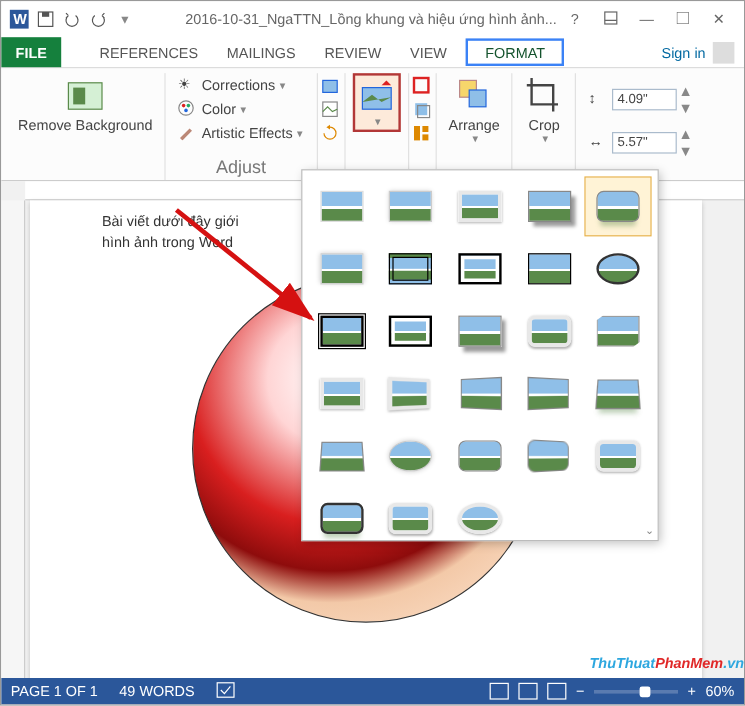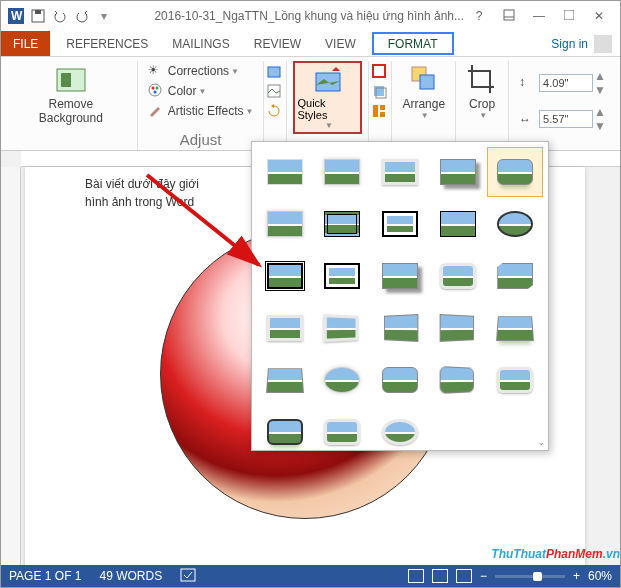--- a/index.html
+++ b/index.html
@@ -3,21 +3,21 @@
 <meta charset="utf-8">
 <style>
 *{margin:0;padding:0;box-sizing:border-box;font-family:"Segoe UI",Arial,sans-serif;font-size:12px;-webkit-font-smoothing:antialiased}
 body{width:621px;height:588px;background:#fff;position:relative;overflow:hidden;border:1px solid #999}
 .titlebar{height:30px;background:#fff;display:flex;align-items:center;padding:0 6px;color:#777}
 .tb-icon{width:18px;height:18px;margin-right:4px;display:flex;align-items:center;justify-content:center}
 .tb-title{flex:1;text-align:right;font-size:12px;color:#666;overflow:hidden;white-space:nowrap}
 .wctrl{width:30px;text-align:center;color:#666;font-size:12px}
 .tabbar{height:26px;display:flex;align-items:stretch;border-bottom:1px solid #d4d4d4}
 .tab{padding:0 12px;display:flex;align-items:center;color:#555;font-size:12px;cursor:pointer}
-.tab.file{background:#c2410c;color:#fff;font-weight:400;margin-right:4px}
+.tab.file{background:#15803d;color:#fff;font-weight:700;margin-right:20px}
 .tab.context{color:#14532d;border:2px solid #3b82f6;margin:1px 4px;padding:0 14px}
 .signin{margin-left:auto;padding:0 8px;display:flex;align-items:center;color:#0369a1}
 .avatar{width:18px;height:18px;background:#ddd;margin-left:6px}
 .ribbon{height:94px;background:#fcfcfc;border-bottom:1px solid #ccc;display:flex;padding:4px 4px 0}
 .rgroup{border-right:1px solid #e1e1e1;padding:0 6px;display:flex;flex-direction:column;align-items:center}
 .rgroup:last-child{border-right:none}
 .rglabel{font-size:15px;color:#777;margin-top:auto;padding:2px 0}
 .bigbtn{display:flex;flex-direction:column;align-items:center;padding:2px 4px;color:#444;font-size:11px;text-align:center;line-height:1.2}
 .bigbtn .ico{width:32px;height:32px;margin-bottom:2px}
 .smrow{display:flex;align-items:center;padding:2px 4px;color:#444;font-size:11px;white-space:nowrap}
@@ -163,21 +163,20 @@
           </svg></span>
     </div>
   </div>
   <div class="rgroup">
     <div class="quick">
       <span class="ico" style="width:32px;height:32px"><svg width="32" height="32">
             <rect x="4" y="8" width="24" height="18" fill="#8fbfe8" stroke="#26d"></rect>
             <path d="M4 20 L12 14 L20 20 L28 16" fill="#5a8a4a"></path>
             <path d="M20 6 L24 2 L28 6" fill="#d22"></path>
           </svg></span>
-      <span style="font-size:11px">Quick Styles</span>
         <span class="dd">▼</span>
     </div>
   </div>
   <div class="rgroup" style="padding:2px">
     <div style="display:flex;flex-direction:column;gap:2px">
       <span style="width:18px;height:18px"><svg width="16" height="16">
             <rect x="2" y="2" width="12" height="12" fill="none" stroke="#d22" stroke-width="2"></rect>
           </svg></span>
       <span style="width:18px;height:18px"><svg width="16" height="16">
             <rect x="3" y="3" width="10" height="10" fill="#8fbfe8"></rect>

